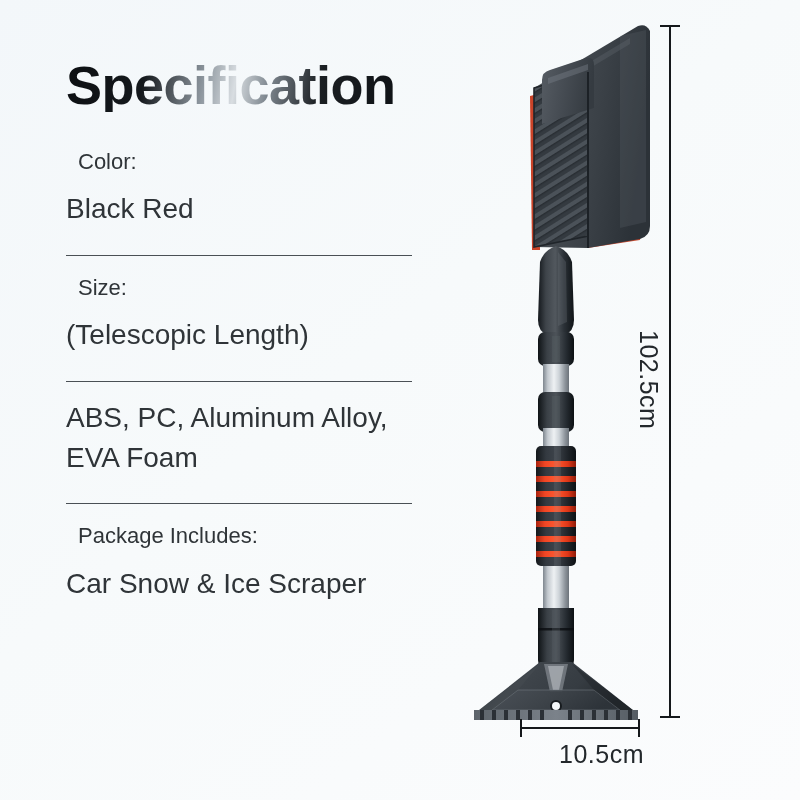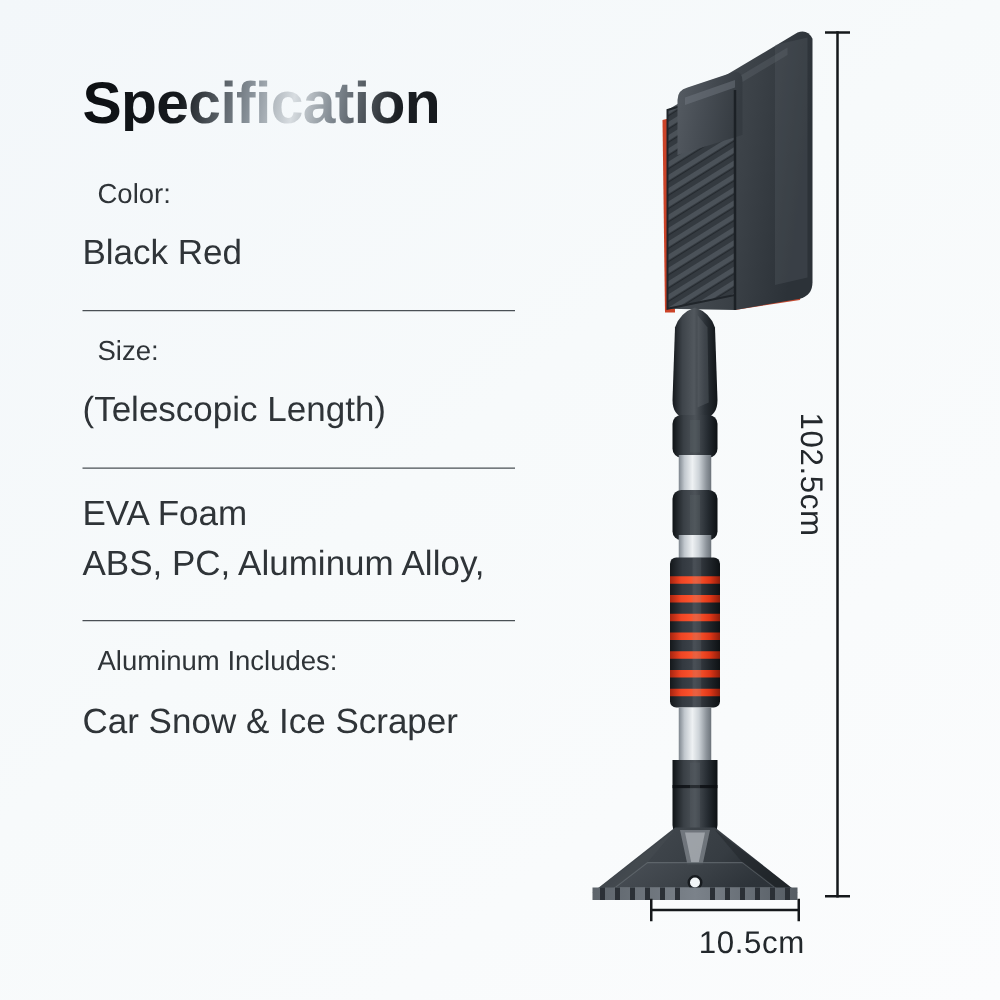--- a/index.html
+++ b/index.html
@@ -22,21 +22,21 @@
   }
 
   
   .spec-panel {
     position: absolute;
     left: 66px;
     top: 58px;
     width: 360px;
   }
   .spec-title {
-    font-size: 47px;
+    font-size: 54px;
     font-weight: 700;
     letter-spacing: -0.5px;
     line-height: 1.0;
     margin: 0 0 34px 0;
     background: linear-gradient(100deg,
         #0c0f12 0%,
         #15191d 22%,
         #8b949c 38%,
         #d8dde1 47%,
         #7e878f 56%,
@@ -163,27 +163,27 @@
     </div>
     <div class="spec-rule"></div>
 
     <div class="spec-block">
       <p class="spec-key">Size:</p>
       <p class="spec-val">(Telescopic Length)</p>
     </div>
     <div class="spec-rule"></div>
 
     <div class="spec-block">
+      <p class="spec-val">ABS, PC, Aluminum Alloy,</p>
       <p class="spec-val">EVA Foam</p>
-      <p class="spec-val">ABS, PC, Aluminum Alloy,</p>
     </div>
     <div class="spec-rule"></div>
 
     <div class="spec-block">
-      <p class="spec-key">Aluminum Includes:</p>
+      <p class="spec-key">Package Includes:</p>
       <p class="spec-val">Car Snow &amp; Ice Scraper</p>
     </div>
 
   </div>
 
   <div class="product-stage">
 
     <svg class="product" viewBox="0 0 330 800">
       <defs>
 

